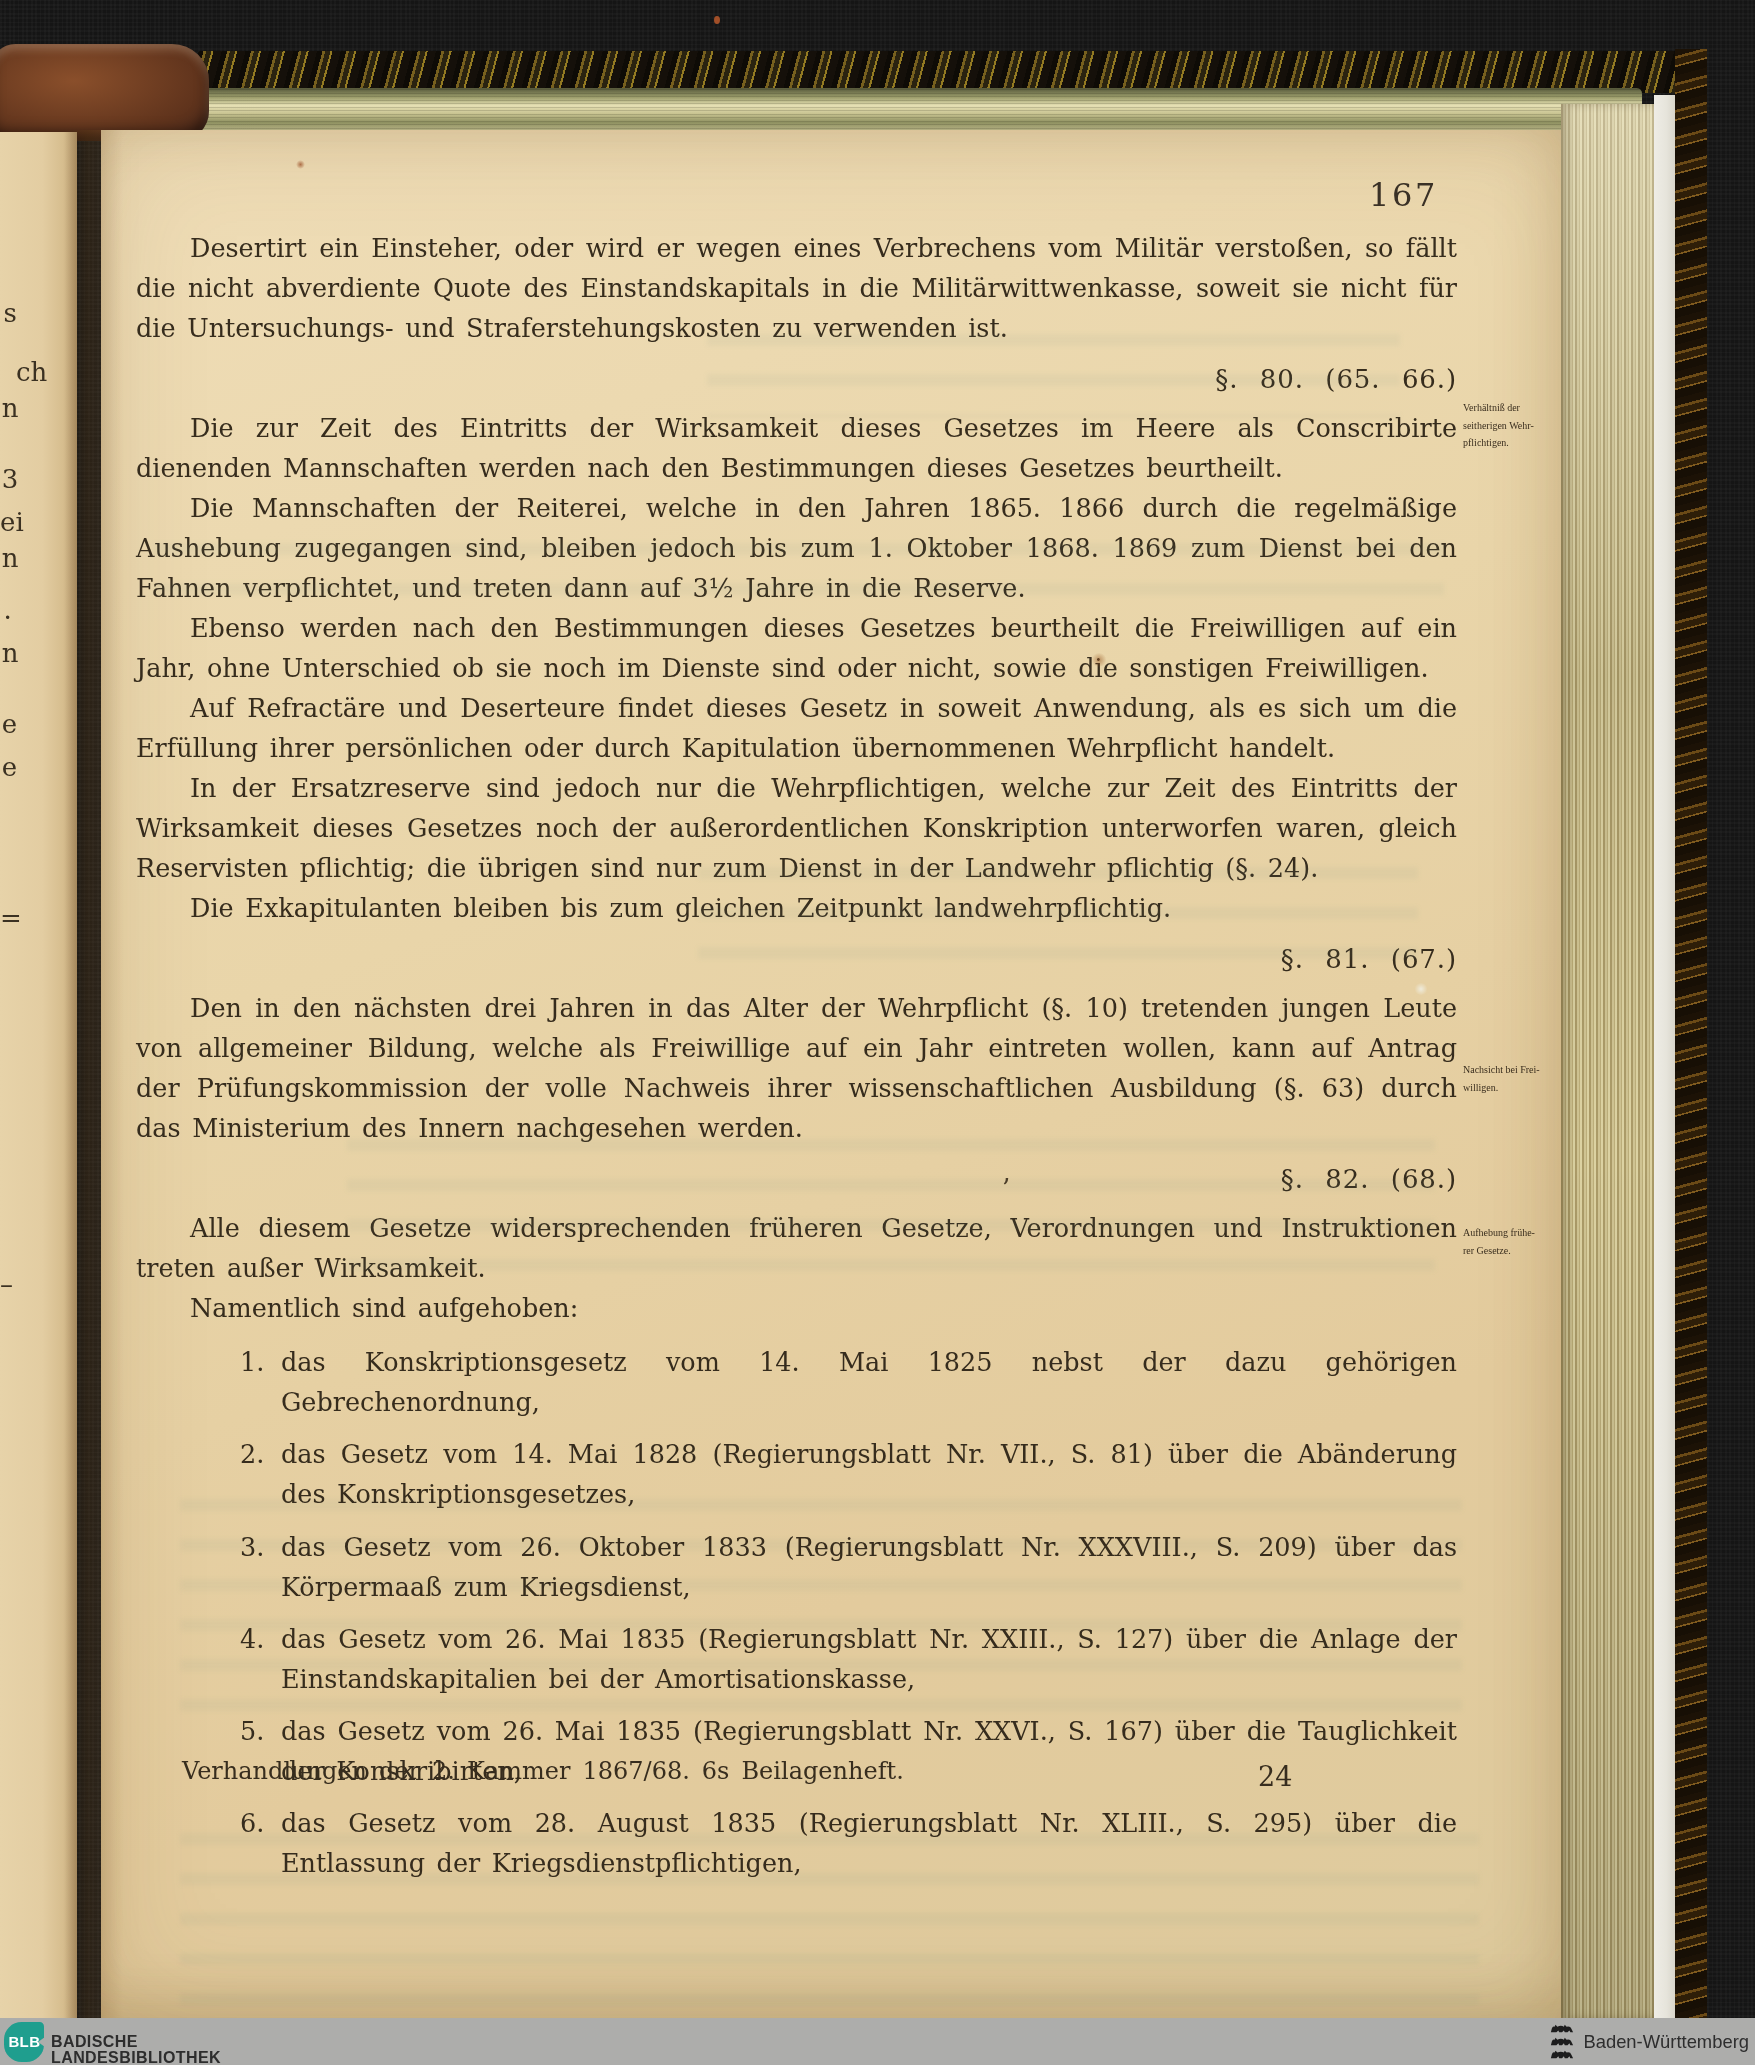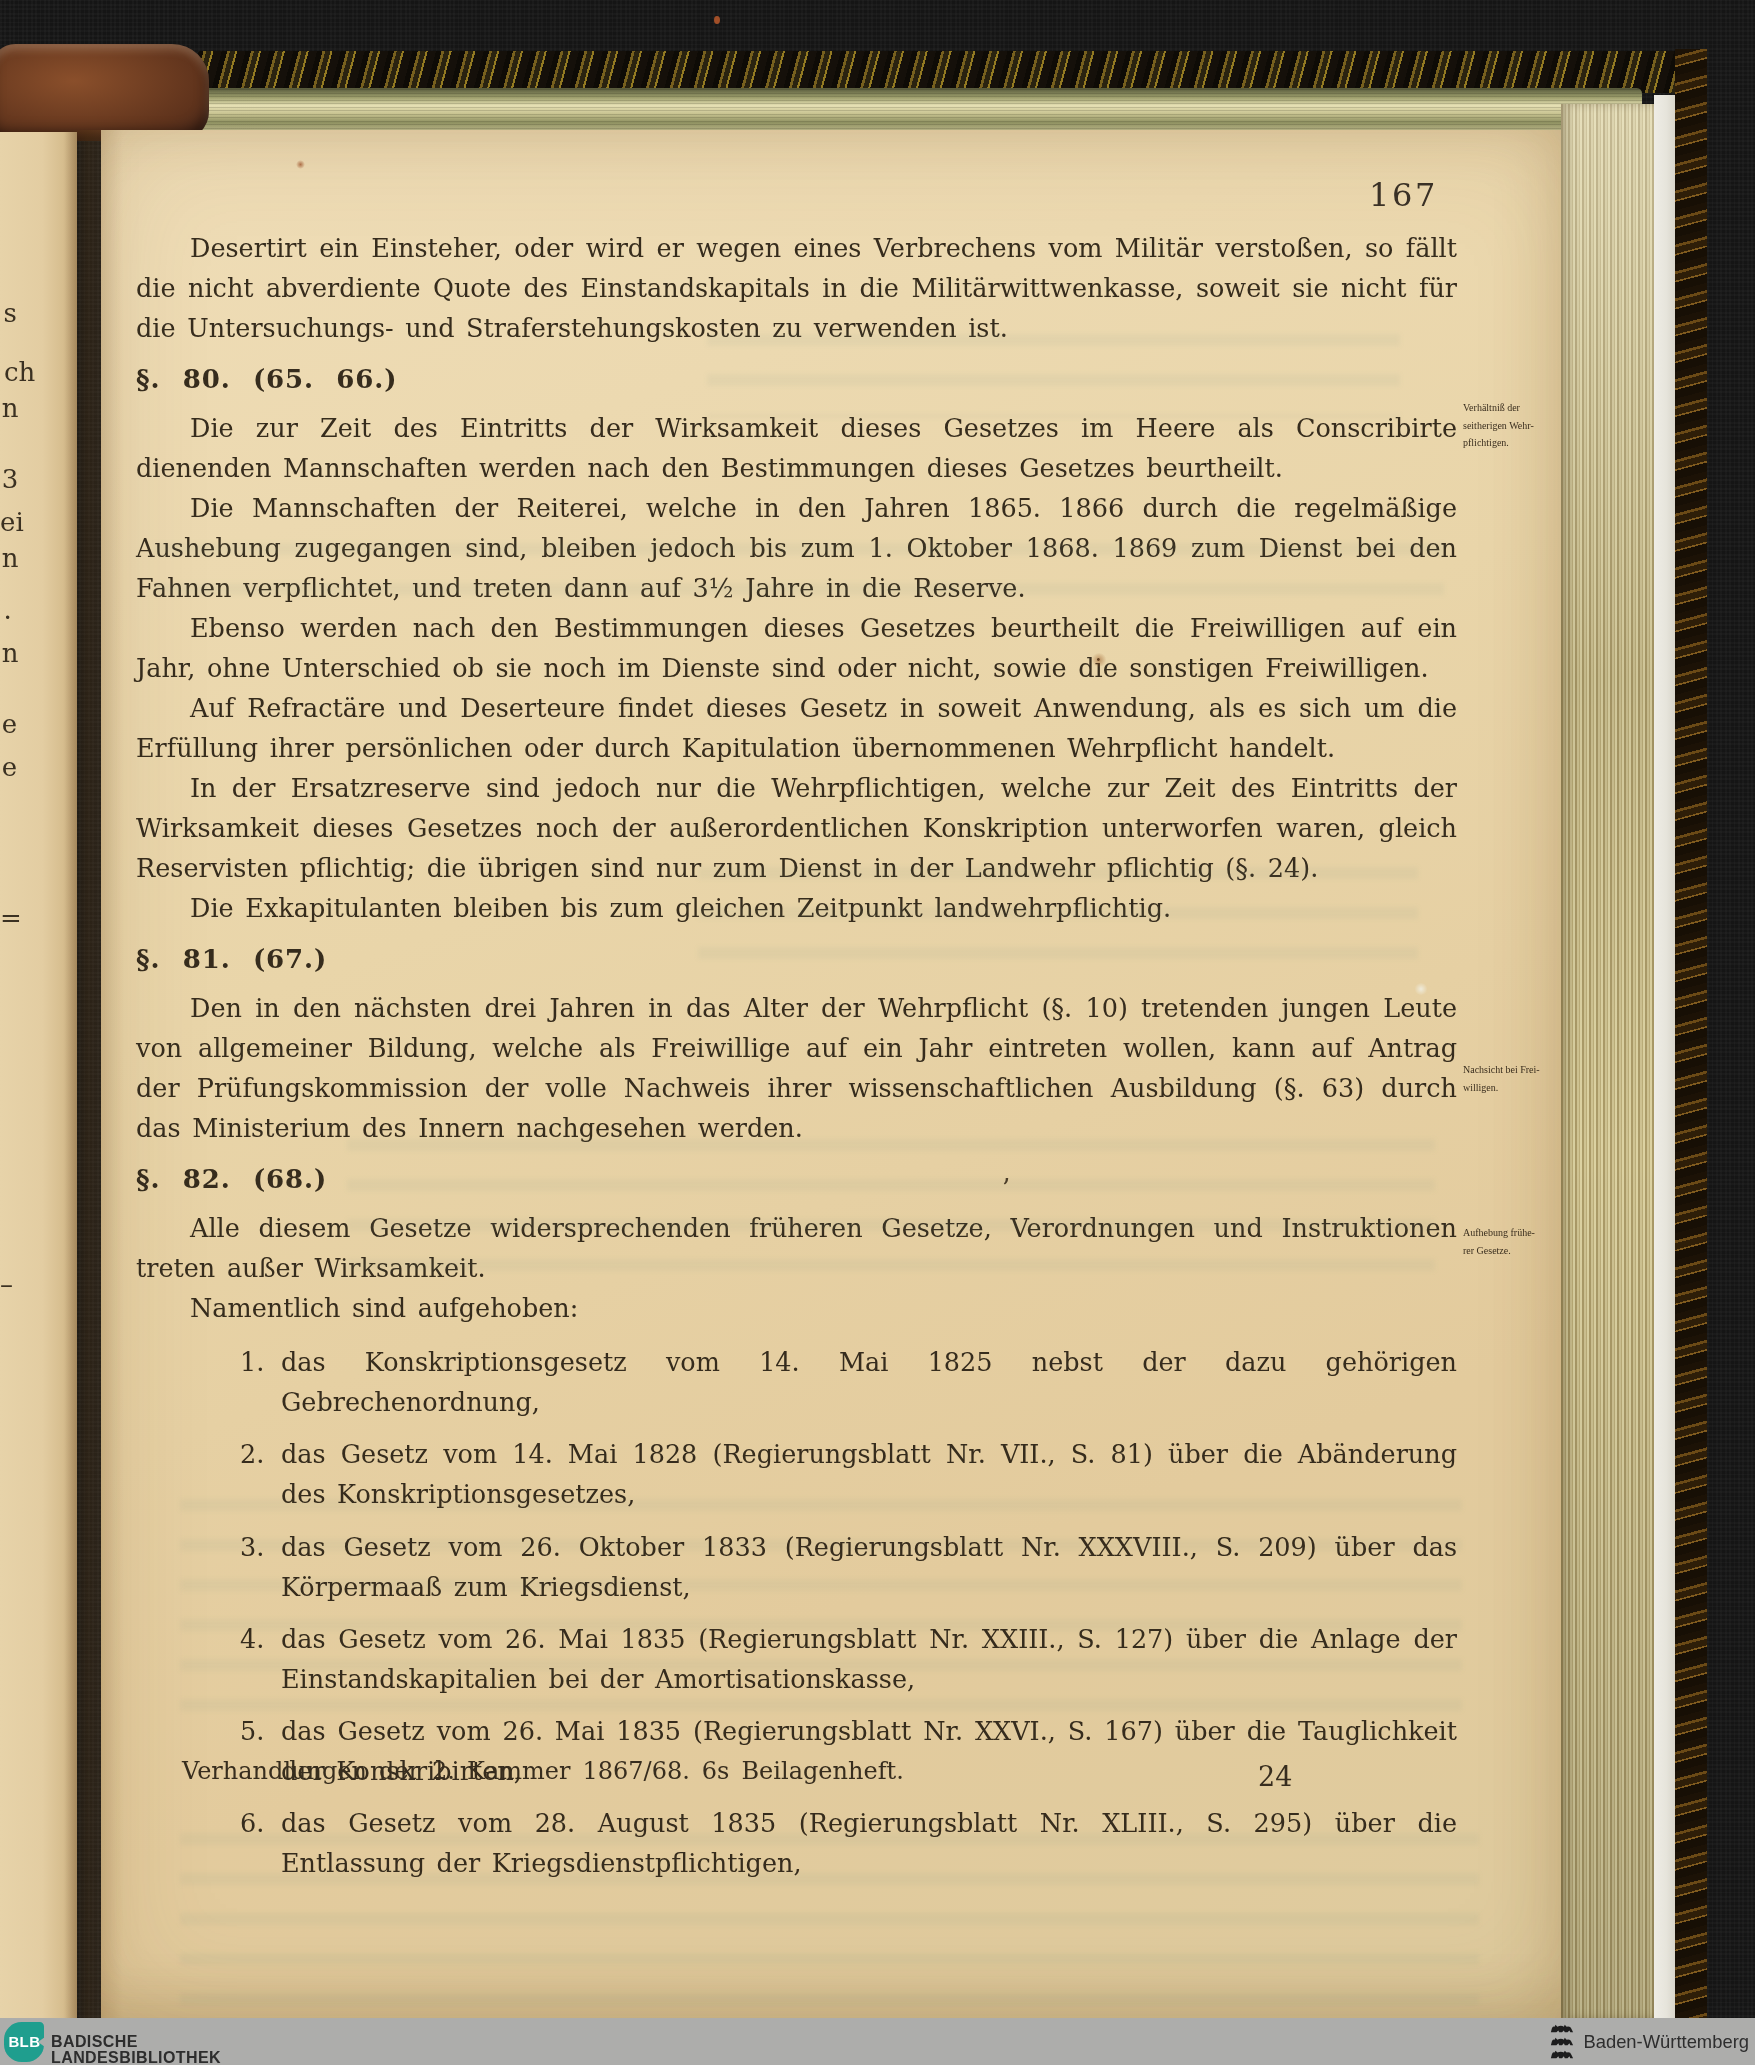--- a/index.html
+++ b/index.html
@@ -36,22 +36,22 @@
   .gutter{position:absolute;left:65px;top:130px;width:58px;bottom:47px;z-index:5;
     background:linear-gradient(90deg, rgba(90,60,20,0) 0%, rgba(96,64,24,.30) 38%, rgba(130,92,44,.20) 58%, rgba(0,0,0,0) 100%);}
   
   .page{position:absolute;left:77px;top:130px;width:1483px;bottom:47px;
     background:linear-gradient(160deg,#efddb7 0%,#e9d5a9 38%,#e3cb9d 72%,#decb9e 100%);
     box-shadow:inset 0 0 114px rgba(120,80,30,.16), inset -40px 0 53px rgba(120,85,35,.15), inset 0 -26px 44px rgba(120,85,35,.10);
     color:#362c1d;margin-left:24px;}
   .pagenum{position:absolute;left:1268px;top:46px;font-size:32px;letter-spacing:2.6px;color:#3a3126;}
   .textcol{margin:98px 127px 0 35px;font-size:25.5px;line-height:40px;text-align:justify;word-spacing:3.5px;}
   .para{margin:0;text-indent:54px;}
-  .shead{margin:16px 0 14px;font-size:26px;line-height:30px;font-weight:bold;
-    text-align:left;word-spacing:12.3px;letter-spacing:0.9px;text-indent:0;}
+  .shead{margin:16px 0 14px;font-size:26px;line-height:30px;font-weight:normal;
+    text-align:right;word-spacing:12.3px;letter-spacing:0.9px;text-indent:0;}
   .list{margin-top:14px;}
   .li{position:relative;padding-left:145px;margin-bottom:12.3px;line-height:40px;text-align:justify;}
   .li .num{position:absolute;left:104px;top:0;}
   .margin-note{position:absolute;left:1362px;width:130px;font-size:10px;line-height:17.6px;
     text-align:left;color:#3a2e1e;font-family:Liberation Serif, serif;}
   .margin-note span{display:block;}
   .catchline{position:absolute;left:81px;top:1627px;font-size:24px;color:#372d1e;word-spacing:4.4px;}
   .signature{position:absolute;left:1157px;top:1631px;font-size:27px;color:#372d1e;}
   .stray-mark{position:absolute;left:901px;top:1043px;font-size:26px;color:#4a3c28;}
   
@@ -89,21 +89,21 @@
 <div class="canvas">
   <div class="cloth"></div>
 
   <div class="top-marble"></div>
   <div class="top-edges"></div>
   <div class="leather"></div>
   <div class="speck" style="left:714px;top:16px;width:6.1px;height:8px;background:#a14f28;"></div>
 
   <div class="facing">
     <span class="edge-letter" style="top:166px;left:3.5px;">s</span>
-    <span class="edge-letter" style="top:225px;left:4px;">ch</span>
+    <span class="edge-letter" style="top:225px;left:16px;">ch</span>
     <span class="edge-letter" style="top:261px;left:1.8px;">n</span>
     <span class="edge-letter" style="top:332px;left:1.8px;">3</span>
     <span class="edge-letter" style="top:375px;left:0px;">ei</span>
     <span class="edge-letter" style="top:411px;left:1.8px;">n</span>
     <span class="edge-letter" style="top:463px;left:3.5px;">.</span>
     <span class="edge-letter" style="top:506px;left:1.8px;">n</span>
     <span class="edge-letter" style="top:577px;left:1.8px;">e</span>
     <span class="edge-letter" style="top:620px;left:1.8px;">e</span>
     <span class="edge-letter" style="top:771px;left:0px;">=</span>
     <span class="edge-letter" style="top:1137px;left:0px;">–</span>

